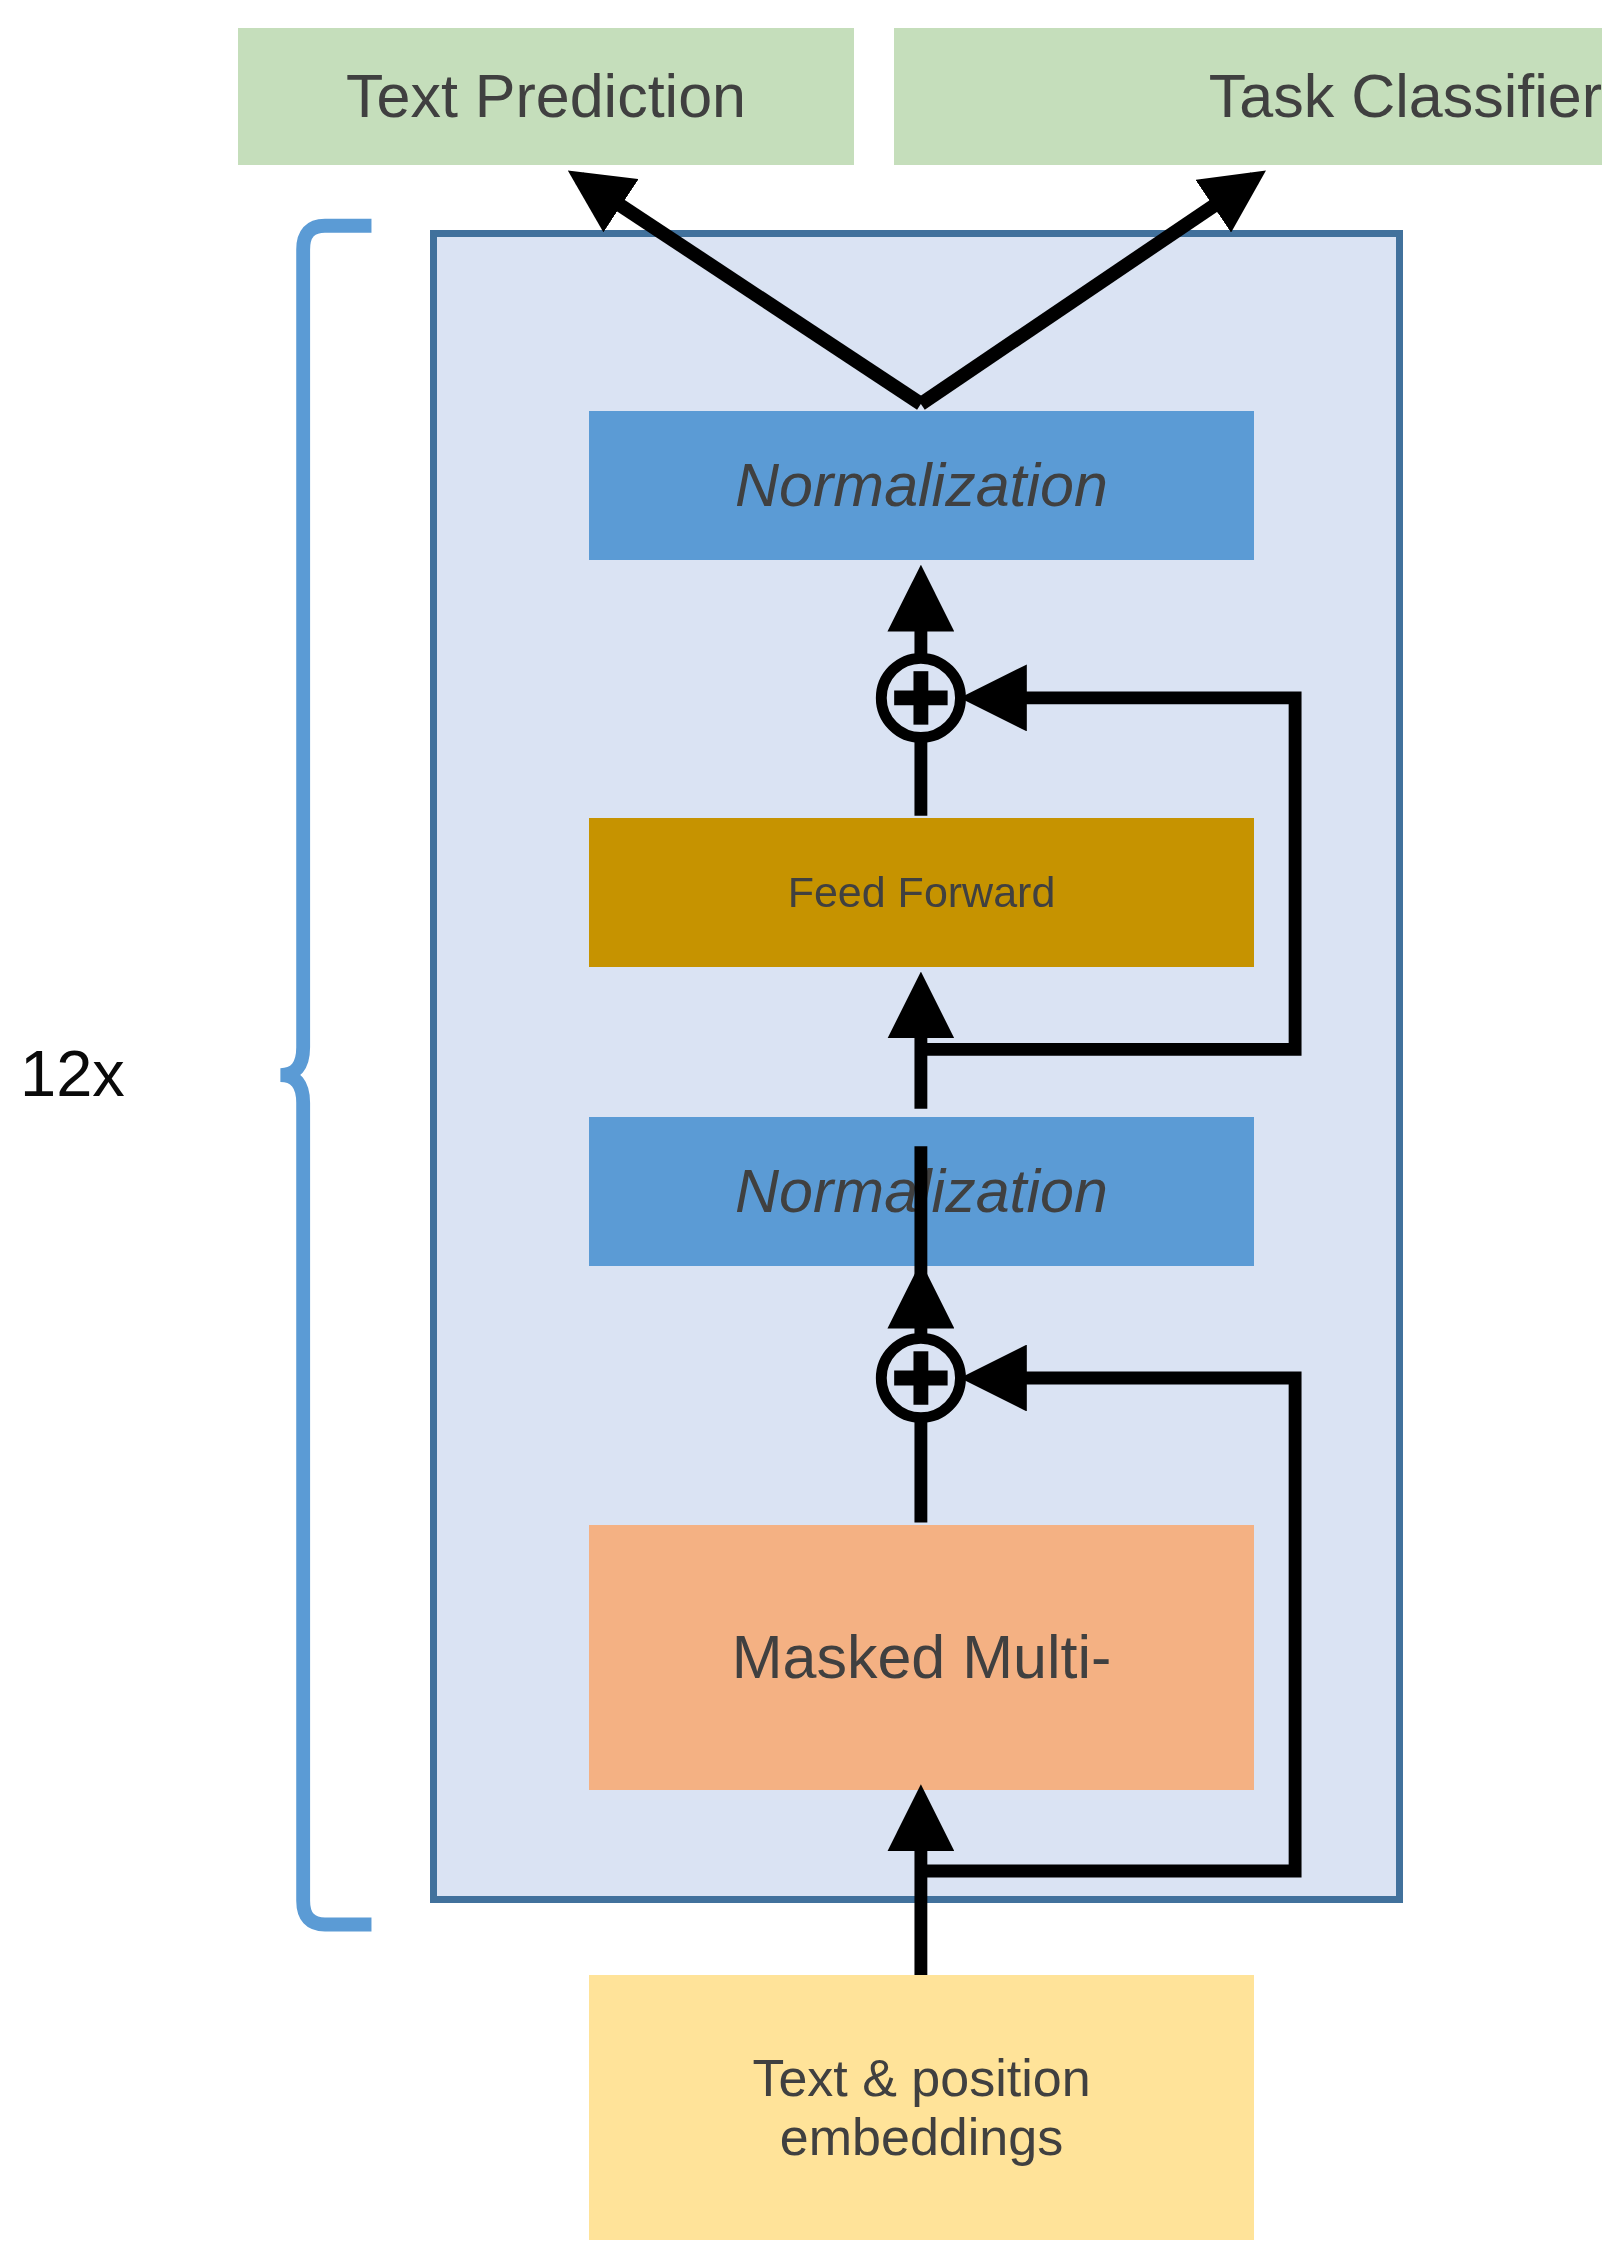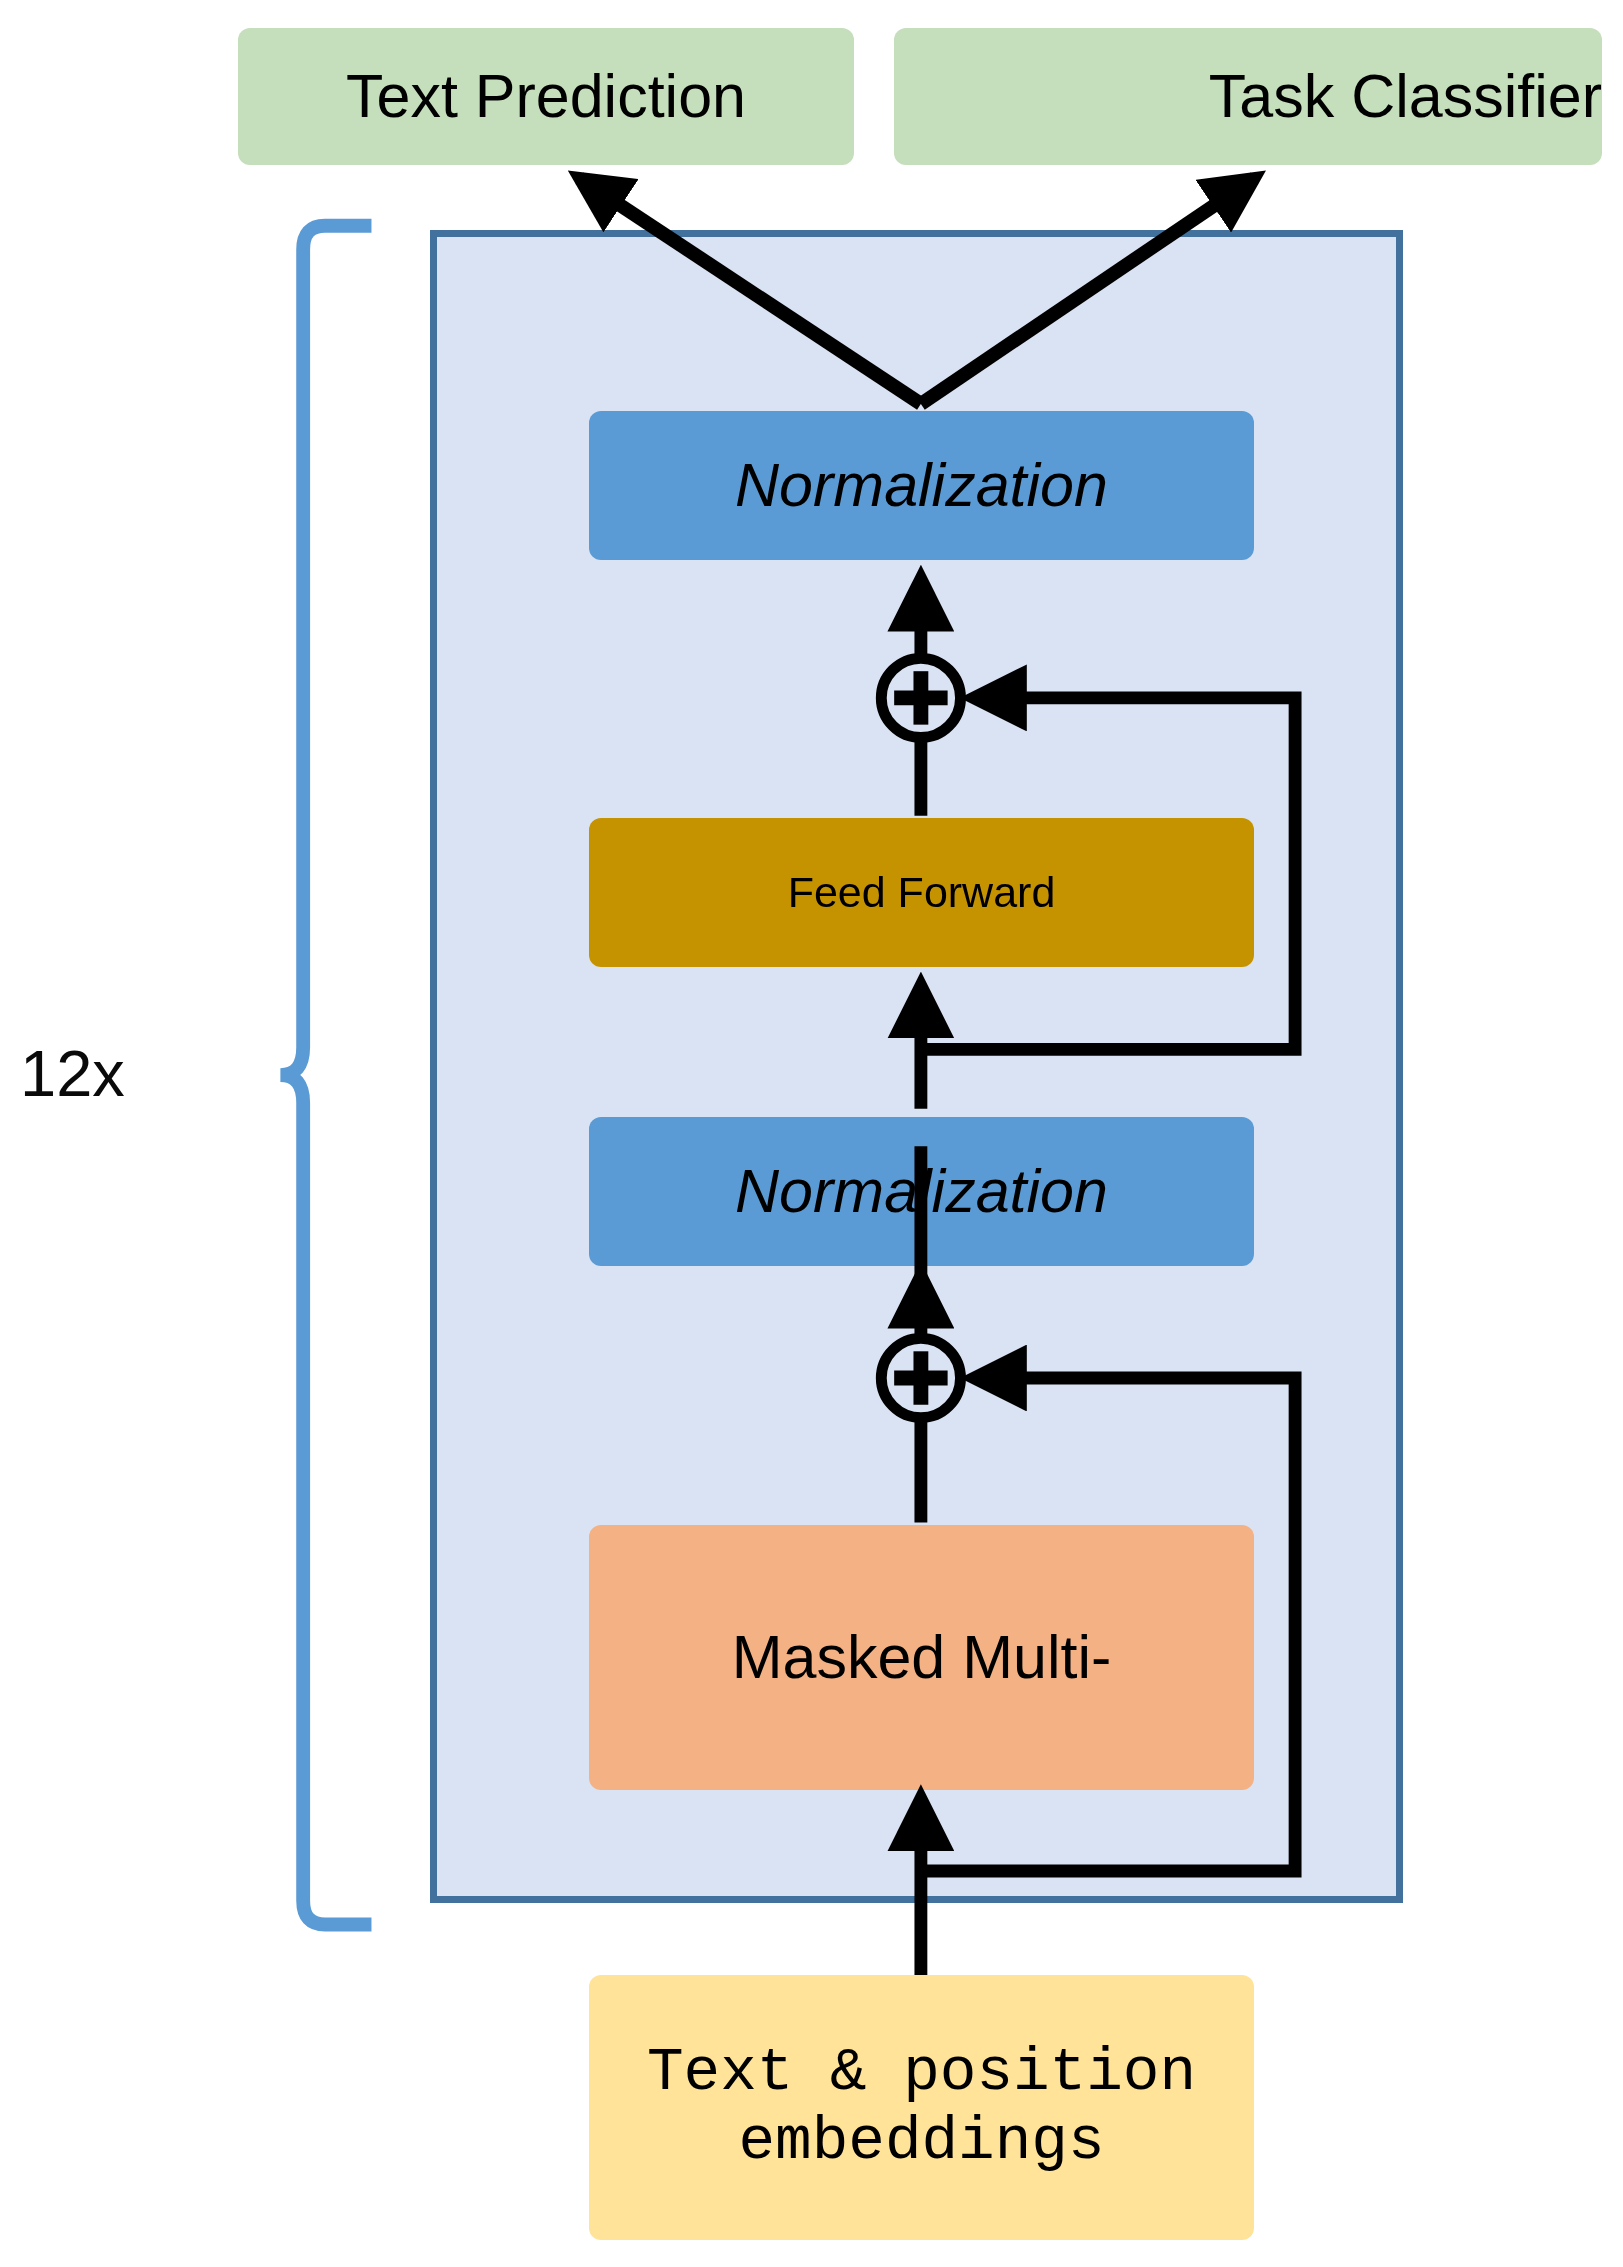--- a/index.html
+++ b/index.html
@@ -24,46 +24,44 @@
     width: 1624px;
     height: 2267px;
     pointer-events: none;
   }
   .node {
     position: absolute;
     display: flex;
     align-items: center;
     justify-content: center;
     text-align: center;
-    color: #000000;
+    color: #404040;
     line-height: 1.12;
     box-sizing: border-box;
-    border-radius: 12px;
   }
   .node-green {
     background: #c5debb;
     font-size: 61px;
   }
   .node-blue {
     background: #5b9bd5;
     font-size: 61px;
     font-style: italic;
   }
   .node-gold {
     background: #c69300;
     font-size: 43px;
   }
   .node-orange {
     background: #f4b183;
     font-size: 61px;
   }
   .node-yellow {
     background: #ffe399;
-    font-size: 61px;
-    font-family: Liberation Mono, monospace;
+    font-size: 52px;
   }
   .block-container {
     position: absolute;
     background: #dae3f3;
     border: 7px solid #41719c;
     box-sizing: border-box;
   }
   .repeat-label {
     position: absolute;
     font-size: 65px;

